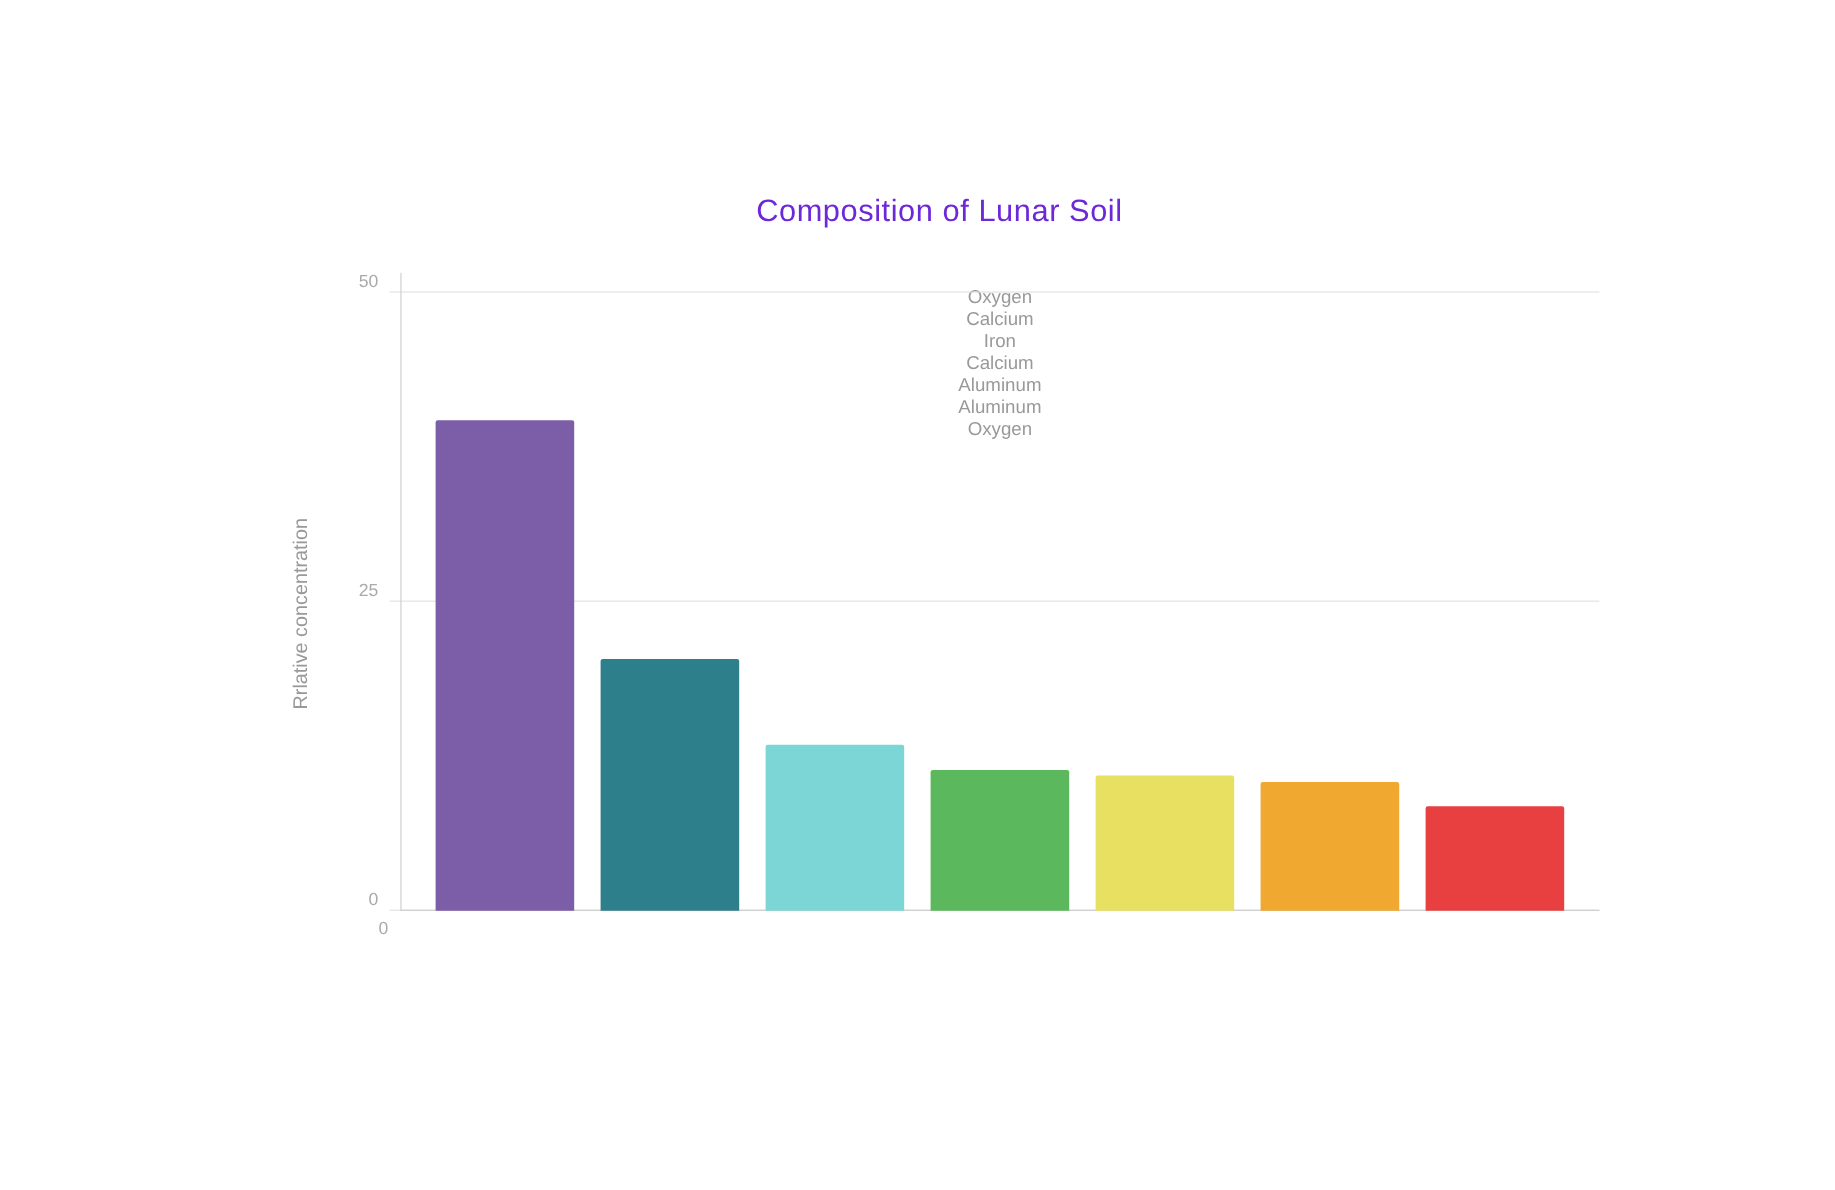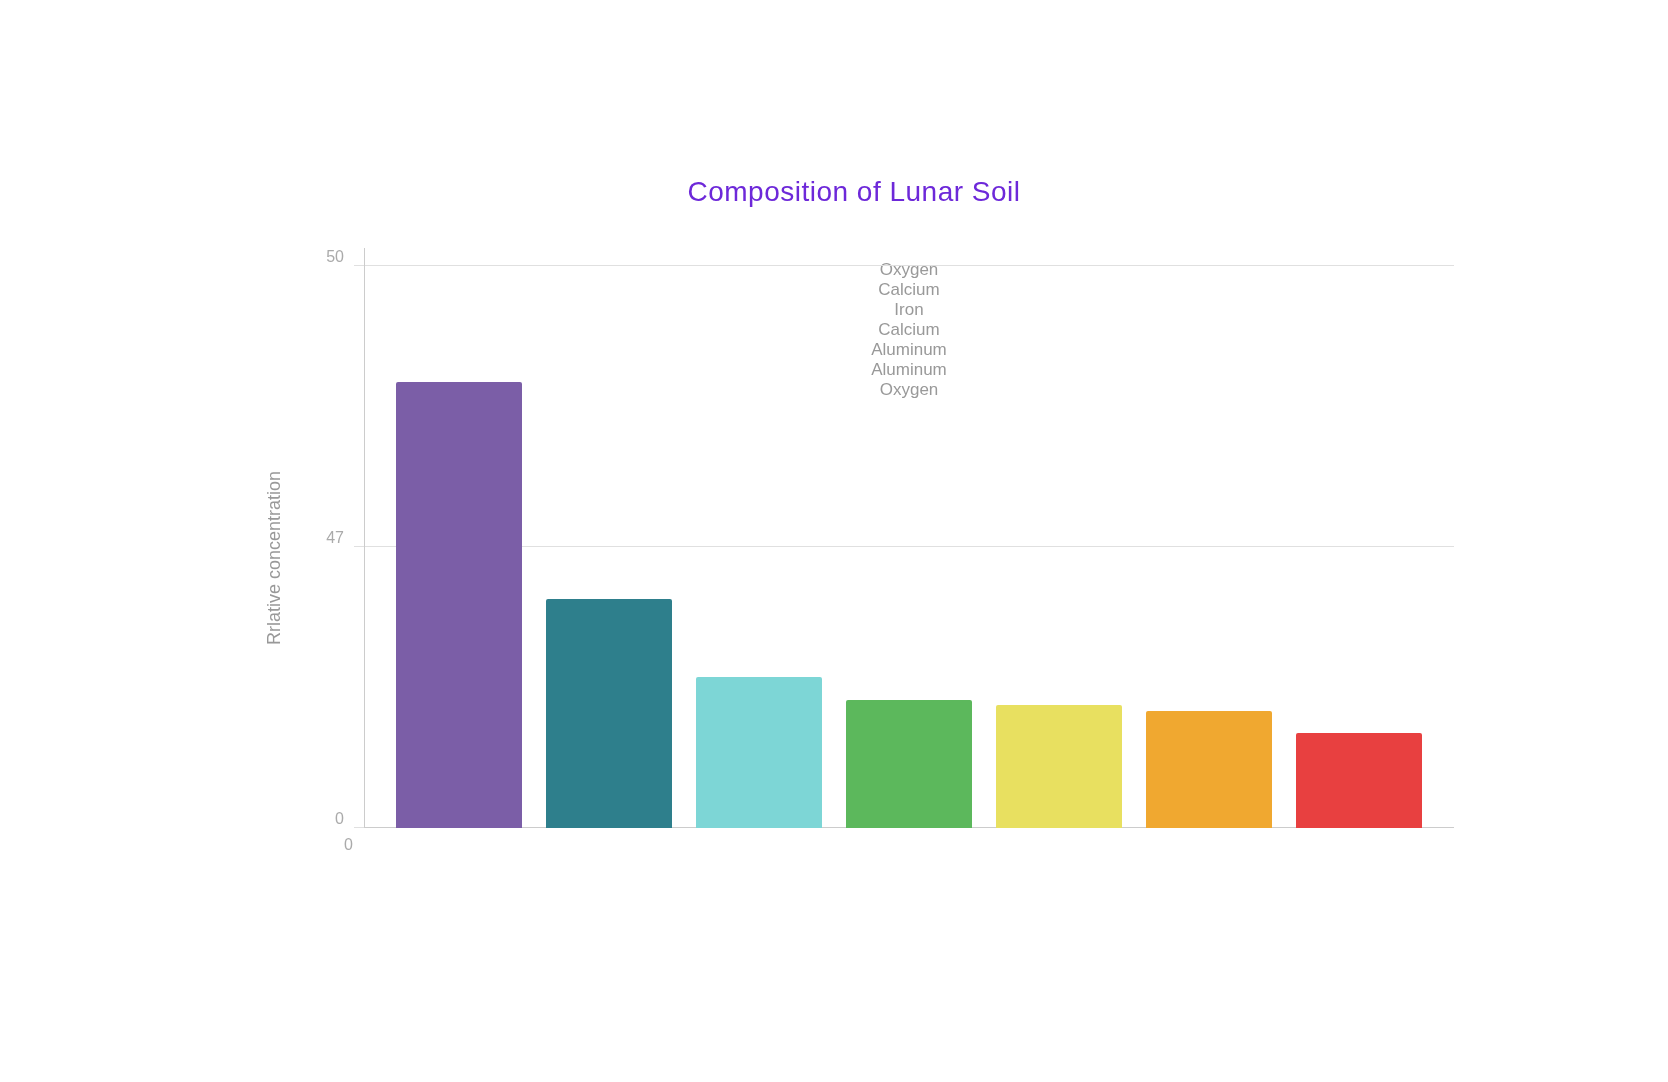--- a/index.html
+++ b/index.html
@@ -151,21 +151,21 @@
   <div class="chart-area">
     <div class="y-axis-label">Rrlative concentration</div>
     <div class="plot-area">
 
       <div class="grid-lines" id="grid-lines">
           <div class="grid-line">
     <span class="grid-tick">50</span>
     <div class="grid-rule"></div>
   </div>
           <div class="grid-line">
-    <span class="grid-tick">47</span>
+    <span class="grid-tick">25</span>
     <div class="grid-rule"></div>
   </div>
           <div class="grid-line">
     <span class="grid-tick">0</span>
     <div class="grid-rule"></div>
   </div>
         </div>
 
       <div class="y-axis-line"></div>
 

